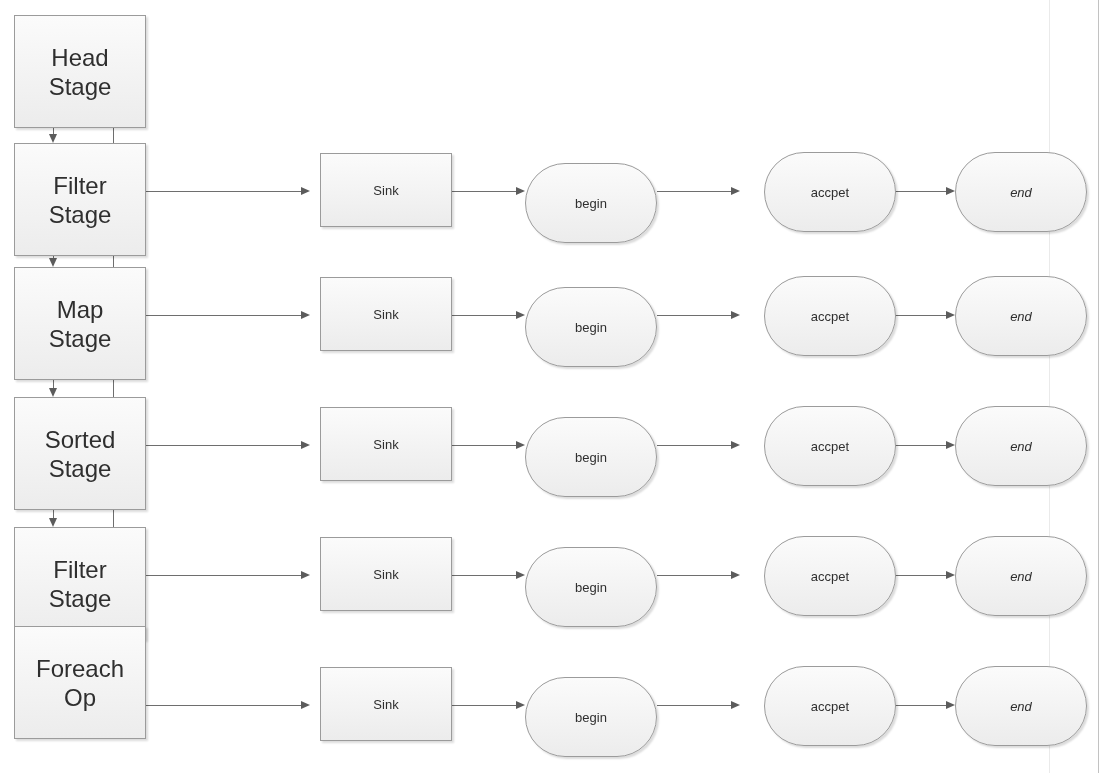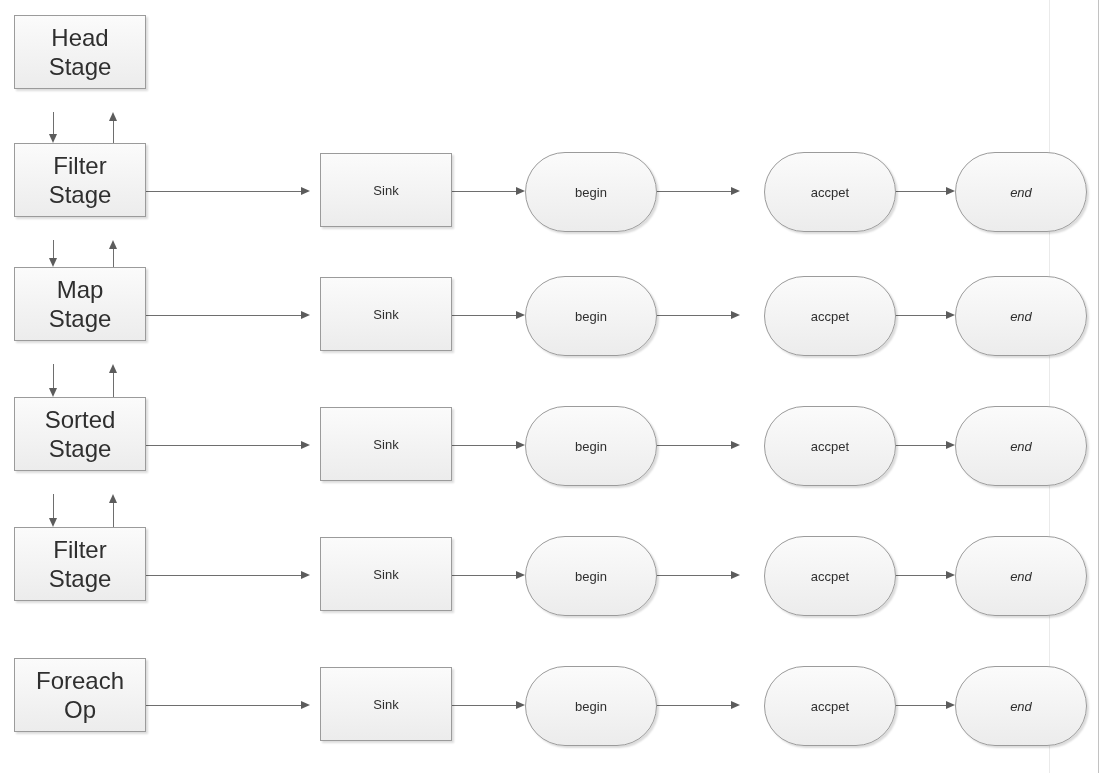--- a/index.html
+++ b/index.html
@@ -22,29 +22,29 @@
   }
   
   .node {
     position: absolute; z-index: 2; box-sizing: border-box;
     border: 1px solid #9b9b9b;
     background: linear-gradient(180deg, #fbfbfb 0%, #ececec 100%);
     box-shadow: 2px 2px 2px rgba(0,0,0,0.14);
     display: flex; align-items: center; justify-content: center;
     text-align: center; color: #2f2f2f;
   }
-  .stage { left: 14px; width: 132px; height: 74px; font-size: 24px; line-height: 29px; padding: 0 10px; }
+  .stage { left: 14px; width: 132px; height: 113px; font-size: 24px; line-height: 29px; padding: 0 10px; }
   .s0 { top: 15px; } .s1 { top: 143px; } .s2 { top: 267px; }
-  .s3 { top: 397px; } .s4 { top: 527px; } .s5 { top: 658px; }
+  .s3 { top: 397px; } .s4 { top: 527px; } .s5 { top: 626px; }
 
   .sink { left: 320px; width: 132px; height: 74px; font-size: 13px; }
   .k0 { top: 153px; } .k1 { top: 277px; } .k2 { top: 407px; } .k3 { top: 537px; } .k4 { top: 667px; }
 
   .pill { width: 132px; height: 80px; font-size: 13px; border-radius: 40px; }
-  .col-begin  { left: 525px; }
+  .col-begin  { left: 525px; margin-top: 11px; }
   .col-accpet { left: 764px; }
   .col-end    { left: 955px; font-style: italic; }
   .p0 { top: 152px; } .p1 { top: 276px; } .p2 { top: 406px; } .p3 { top: 536px; } .p4 { top: 666px; }
 
   
   .ha { position: absolute; z-index: 1; height: 0; border-top: 1px solid #6e6e6e; }
   .ha::after {
     content: ""; position: absolute; right: -9px; top: -5px; width: 0; height: 0;
     border-left: 9px solid #5c5c5c;
     border-top: 4.5px solid transparent; border-bottom: 4.5px solid transparent;

